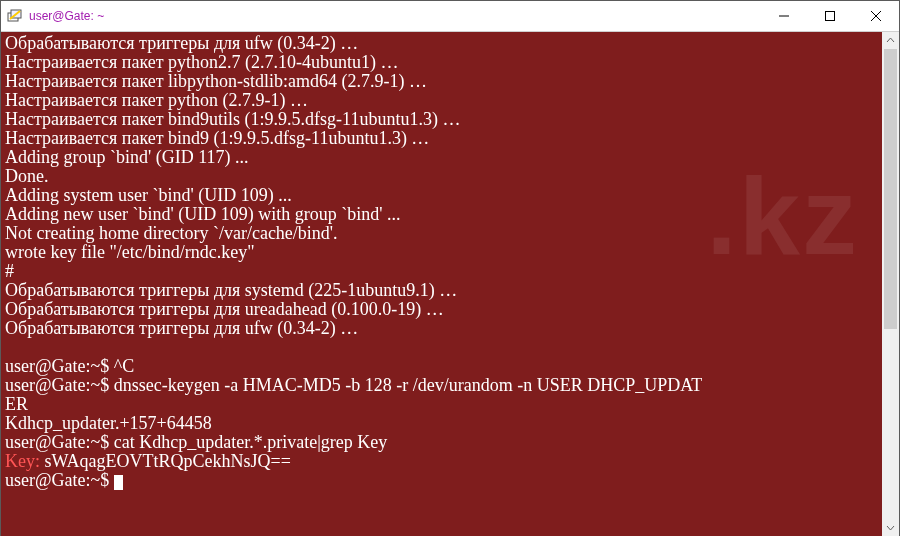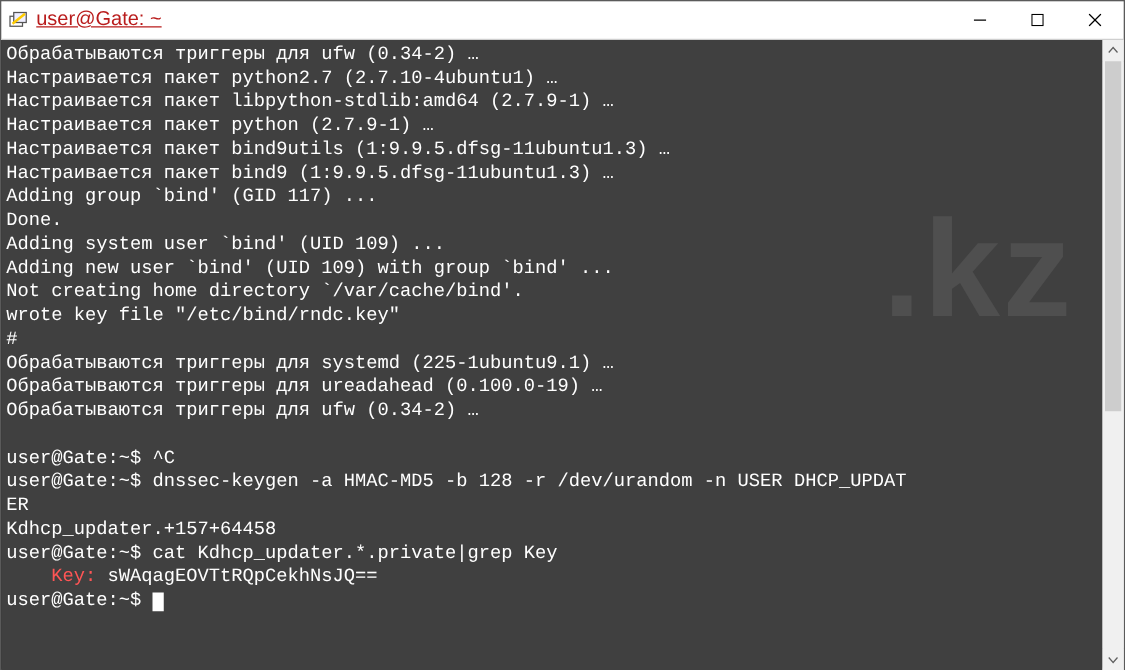--- a/index.html
+++ b/index.html
@@ -1,32 +1,32 @@
 <!DOCTYPE html>
 <html><head>
 <meta charset="utf-8">
 <style>
   html,body{margin:0;padding:0;width:900px;height:536px;overflow:hidden;font-family:Arial,Helvetica,sans-serif;background:#808080;}
   .window{width:898px;height:534px;border:1px solid #5a5a5a;background:#000;box-shadow:0 0 0 1px #3c3c3c inset;position:relative;}
   .titlebar{height:30px;background:#ffffff;display:flex;align-items:center;justify-content:space-between;border-bottom:1px solid #cfcfcf;}
   .title-left{display:flex;align-items:center;padding-left:6px;}
   .title-left .icon{width:16px;height:16px;margin-right:6px;display:flex;align-items:center;justify-content:center;}
-  .title-text{font-size:16px;color:#b91c1c;text-decoration:underline;}
+  .title-text{font-size:12px;color:#a21caf;}
   .win-controls{display:flex;height:100%;}
   .win-btn{width:46px;height:100%;display:flex;align-items:center;justify-content:center;}
   .win-btn svg{display:block;}
   .terminal-wrap{position:relative;height:calc(100% - 30px);}
-  .terminal{position:absolute;left:0;top:0;right:17px;bottom:0;background:#404040;color:#fff;font-family:Liberation Mono, monospace;font-size:15px;line-height:19px;padding:2px 4px;white-space:pre;overflow:hidden;}
+  .terminal{position:absolute;left:0;top:0;right:17px;bottom:0;background:#7f1d1d;color:#fff;font-family:Liberation Serif, serif;font-size:18px;line-height:19px;padding:2px 4px;white-space:pre;overflow:hidden;}
   .scrollbar{position:absolute;right:0;top:0;width:17px;height:100%;background:#f0f0f0;}
   .scrollbar .up,.scrollbar .down{width:17px;height:17px;display:flex;align-items:center;justify-content:center;background:#f0f0f0;position:absolute;}
   .scrollbar .up{top:0;}
   .scrollbar .down{bottom:0;}
   .scrollbar .track{position:absolute;top:17px;bottom:17px;left:0;right:0;background:#f0f0f0;}
   .scrollbar .thumb{position:absolute;left:2px;right:2px;top:0;height:280px;background:#cdcdcd;}
-  .red{color:#ff5555;margin-left:36px;}
+  .red{color:#ff5555;}
   .caret{display:inline-block;width:9px;height:15px;background:#ffffff;vertical-align:text-bottom;}
   .watermark{position:absolute;right:40px;top:120px;font-size:110px;color:rgba(255,255,255,0.08);font-weight:bold;font-family:Arial,sans-serif;pointer-events:none;letter-spacing:2px;}
   .wm-left{position:absolute;left:40px;top:120px;font-size:110px;color:rgba(255,255,255,0.06);font-weight:bold;font-family:Arial,sans-serif;pointer-events:none;letter-spacing:2px;}
 </style>
 </head>
 <body>
 
 <div class="window">
 
   <div class="titlebar">

